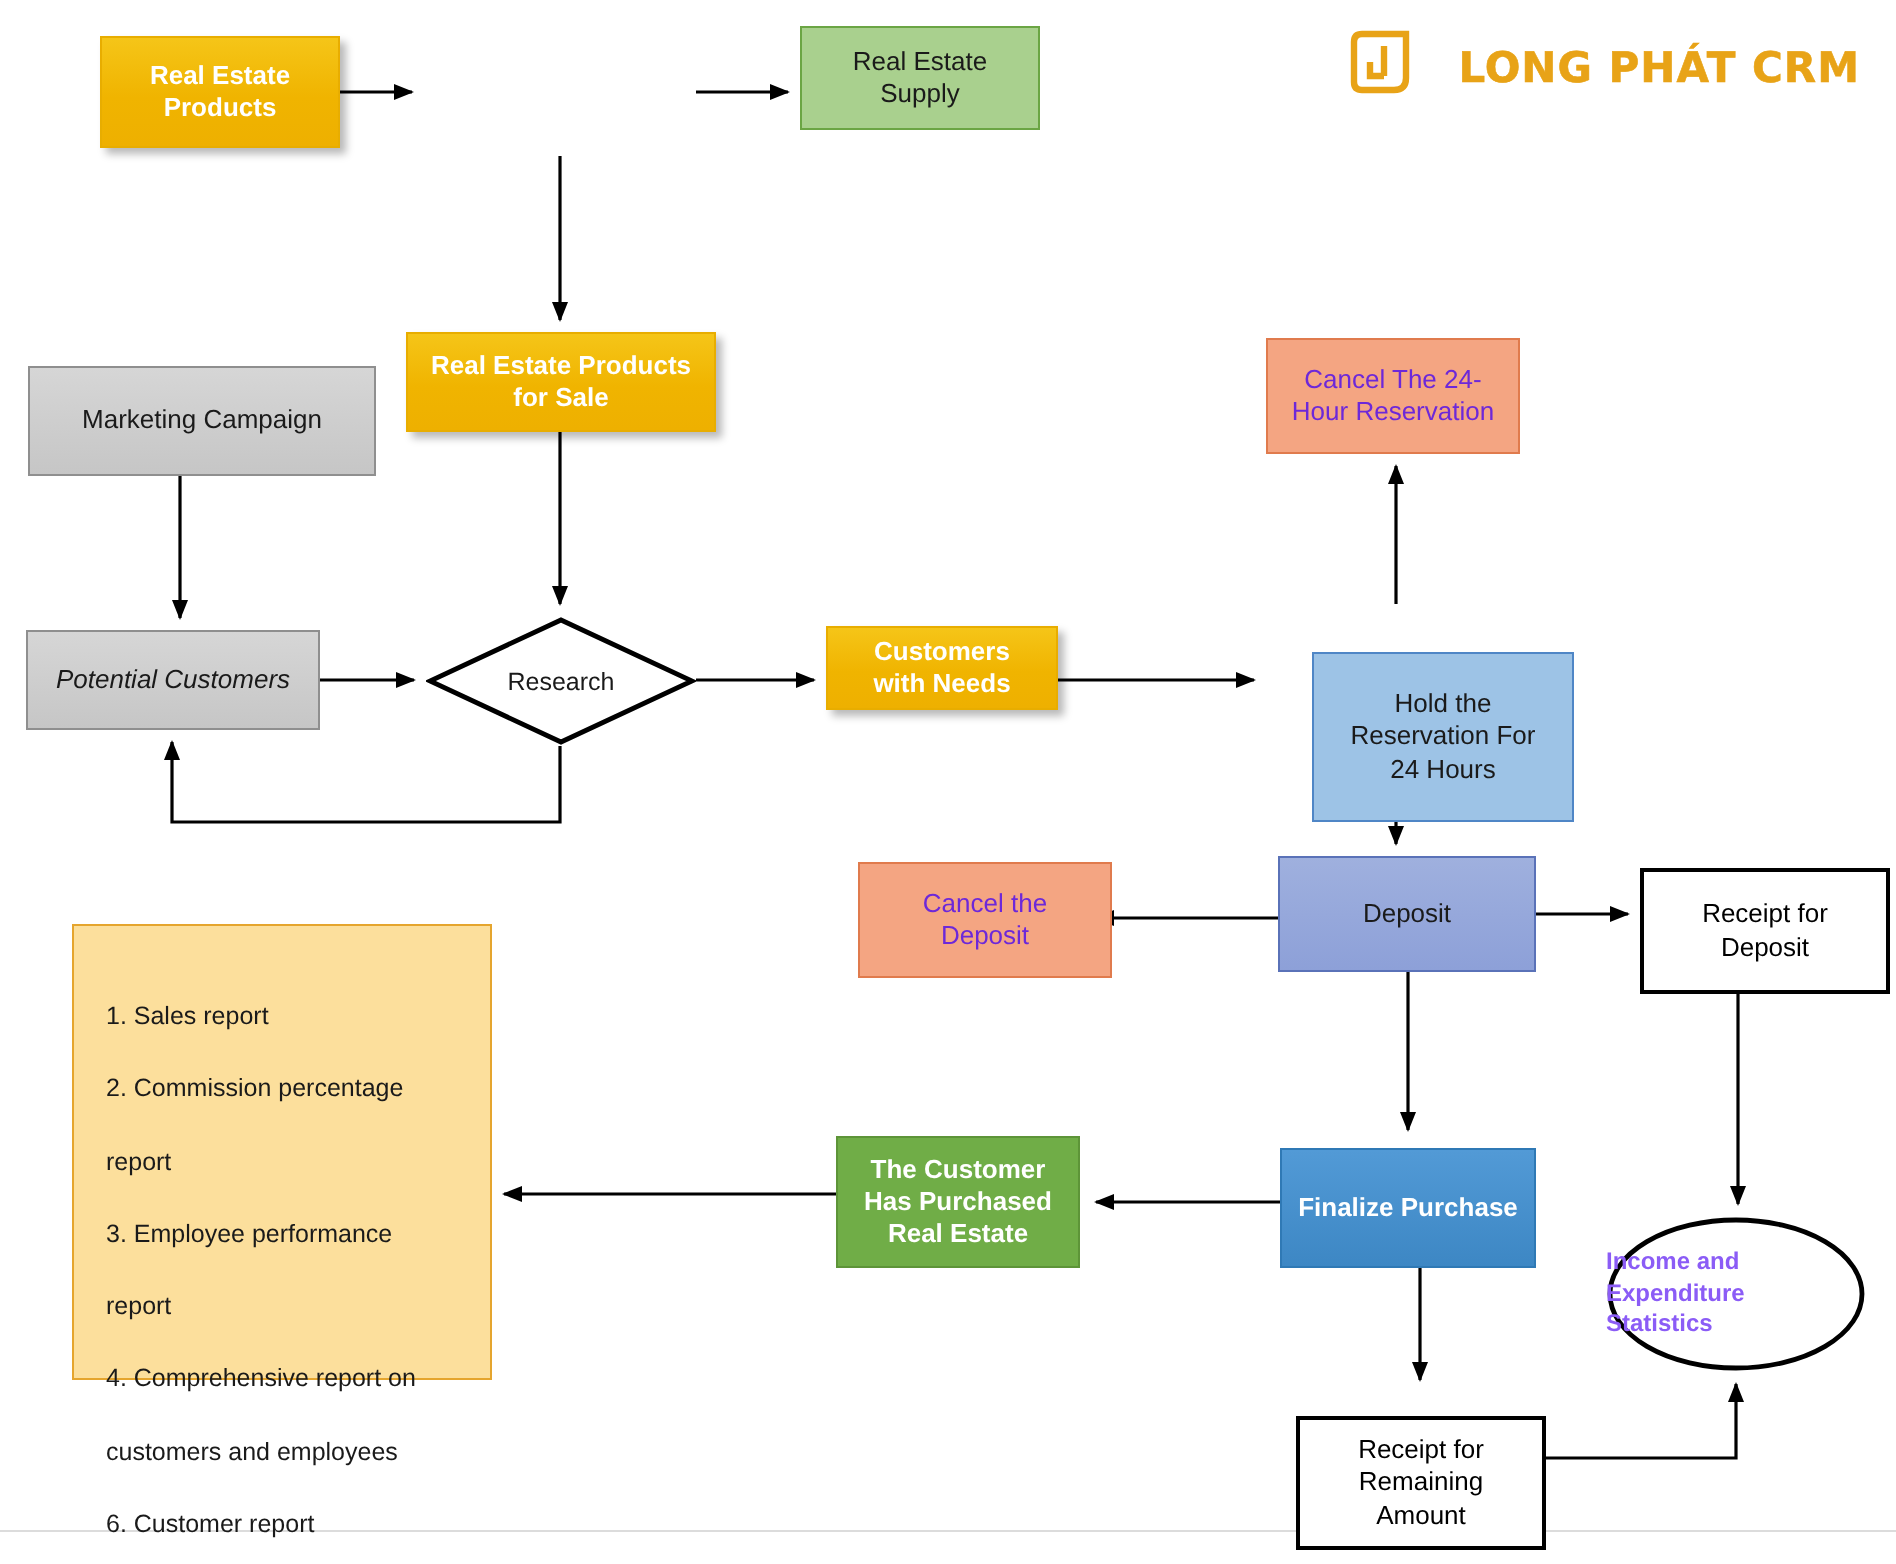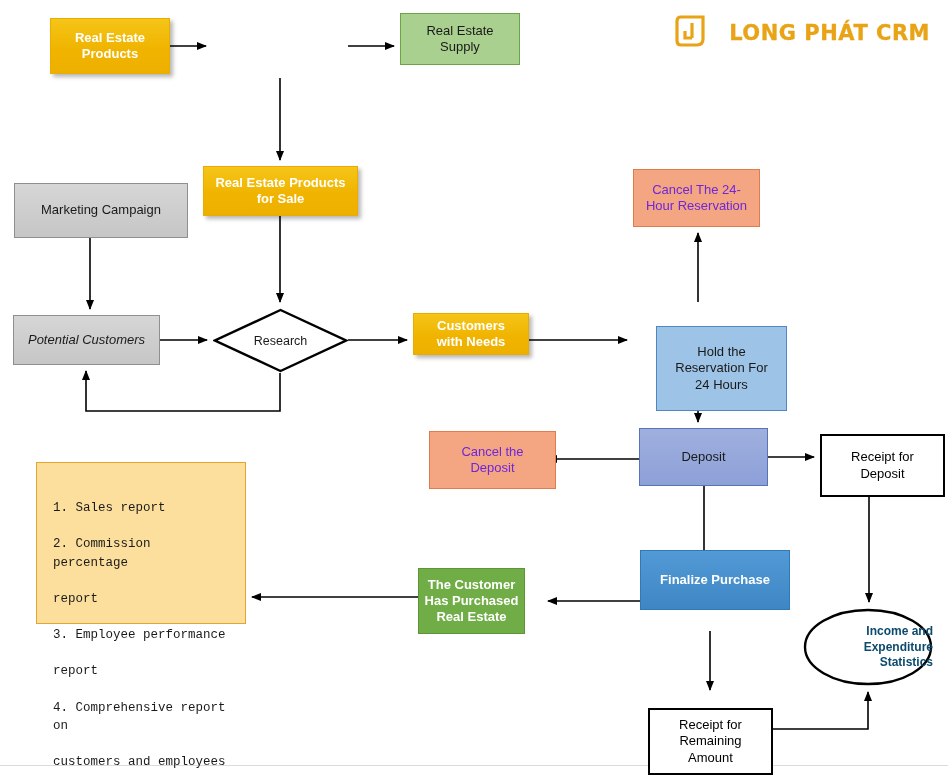--- a/index.html
+++ b/index.html
@@ -115,23 +115,23 @@
     pointer-events: none;
   }
 
   
   .ellipse-wrap { position: absolute; z-index: 5; }
   .ellipse-wrap svg { display: block; }
   .ellipse-label {
     position: absolute;
     left: 0; right: 0; top: 50%;
     transform: translateY(-50%);
-    text-align: right;
+    text-align: left;
     font-size: 12px;
-    color: #0c4a6e;
+    color: #8b5cf6;
     font-weight: 600;
     line-height: 1.3;
     white-space: pre-line;
     pointer-events: none;
   }
 
   
   #edges {
     position: absolute;
     left: 0; top: 0;
@@ -257,40 +257,40 @@
 24 Hours</div>
 
   <div class="node n-salmon" style="left:415px; top:431px; width:127px; height:58px;margin-left:14px;">Cancel the
 Deposit</div>
 
   <div class="node n-blue-peri" style="left:639px; top:428px; width:129px; height:58px;">Deposit</div>
 
   <div class="node n-white" style="left:820px; top:422px; width:125px; height:63px;">Receipt for
 Deposit</div>
 
-  <div class="node n-amber-panel" style="left:36px; top:462px; width:210px; height:162px;font-family:Liberation Mono, monospace;">
+  <div class="node n-amber-panel" style="left:36px; top:462px; width:210px; height:228px;">
     <ul class="report-list">
       <li>1. Sales report</li>
       <li>2. Commission percentage</li>
       <li>report</li>
       <li>3. Employee performance</li>
       <li>report</li>
       <li>4. Comprehensive report on</li>
       <li>customers and employees</li>
       <li>6. Customer report</li>
       
       
     </ul>
   </div>
 
-  <div class="node n-green" style="left:418px; top:568px; width:107px; height:66px;">The Customer
+  <div class="node n-green" style="left:418px; top:568px; width:122px; height:66px;">The Customer
 Has Purchased
 Real Estate</div>
 
-  <div class="node n-blue-mid" style="left:640px; top:550px; width:150px; height:60px;text-align:center;">Finalize Purchase</div>
+  <div class="node n-blue-mid" style="left:640px; top:574px; width:128px; height:60px;text-align:center;">Finalize Purchase</div>
 
   <div class="ellipse-wrap" style="left:803px; top:608px; width:130px; height:78px;">
     <svg width="130" height="78" viewBox="0 0 130 78">
       <ellipse cx="65" cy="39" rx="63" ry="37" fill="#ffffff" stroke="#000000" stroke-width="2.4"></ellipse>
     </svg>
     <div class="ellipse-label">Income and
 Expenditure
 Statistics</div>
   </div>
 

